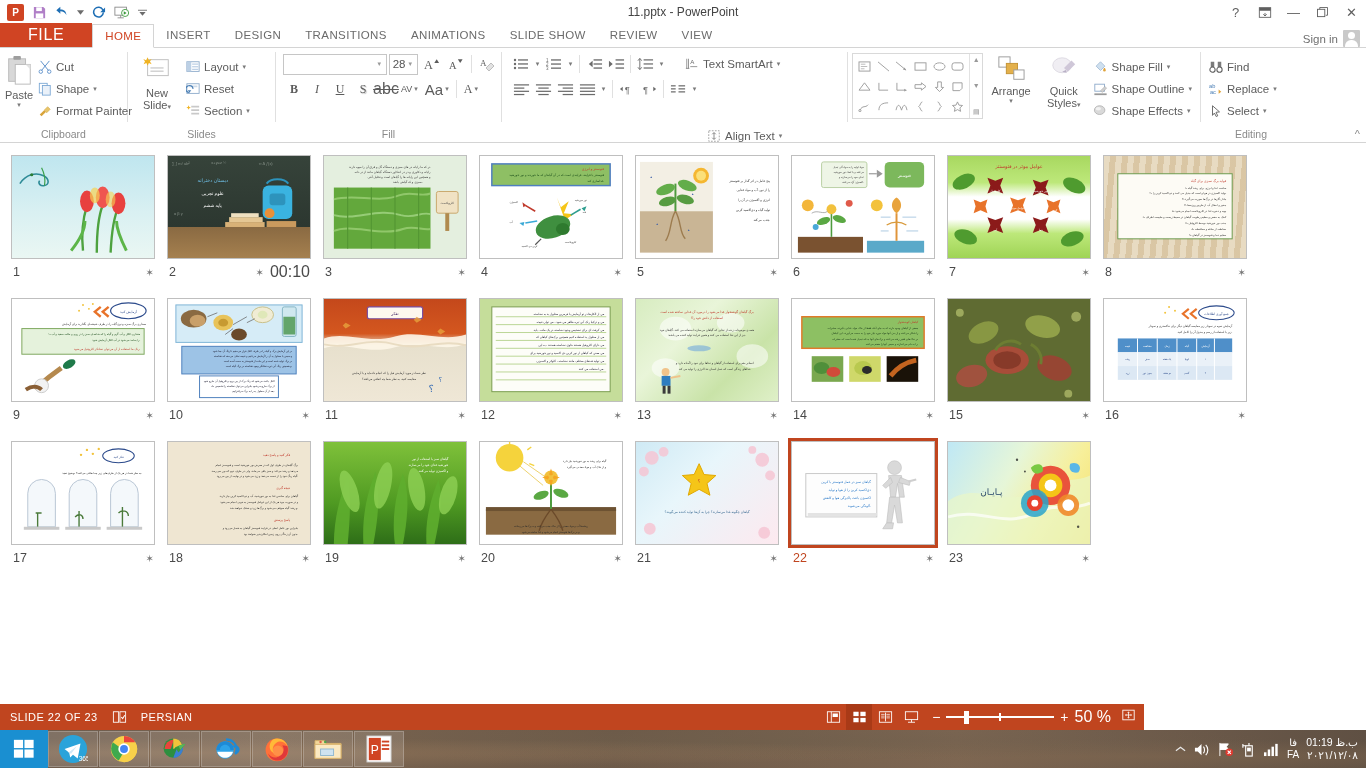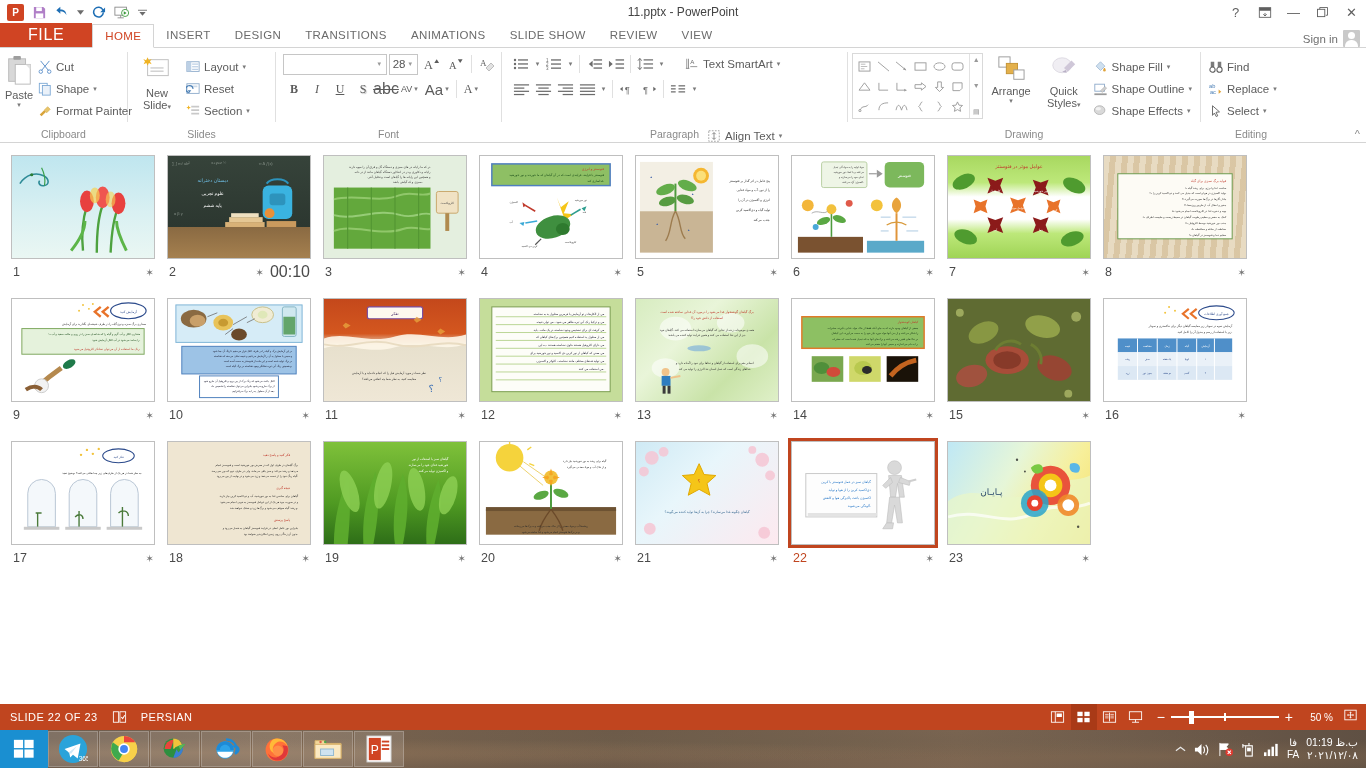--- a/index.html
+++ b/index.html
@@ -162,35 +162,35 @@
     display: flex; align-items: center; width: 150px; padding: 2px 4px 0 5px; height: 18px;
   }
   .slide-num { font-size: 12.5px; color: #4a4a4a; }
   .slide-num.sel { color: #c0451f; }
   .meta-right { margin-left: auto; display: flex; align-items: center; gap: 6px; }
   .star { font-size: 10px; color: #777; }
   .timing { font-size: 16px; color: #4a4a4a; }
 
   
   .statusbar {
-    position: absolute; top: 704px; left: 0; width: 1366px; height: 26px;
+    position: absolute; top: 704px; left: 0; width: 1144px; height: 26px;
     background: #c0451f; display: flex; align-items: center; color: #fff;
   }
   .sb-text { font-size: 11px; letter-spacing: .5px; padding: 0 10px; }
   .sb-right { margin-left: auto; display: flex; align-items: center; height: 26px; }
   .view-btn {
     width: 26px; height: 26px; display: flex; align-items: center; justify-content: center;
   }
   .view-btn.active { background: #a93a17; }
   .zoom-wrap { display: flex; align-items: center; gap: 6px; padding: 0 8px; }
   .zoom-slider { width: 108px; height: 12px; position: relative; }
   .zoom-track { position: absolute; top: 5px; left: 0; width: 108px; height: 2px; background: #fff; }
   .zoom-mid { position: absolute; top: 2px; left: 53px; width: 2px; height: 8px; background: #fff; }
   .zoom-handle { position: absolute; top: 0px; left: 18px; width: 5px; height: 13px; background: #fff; }
-  .zoom-pct { font-size: 10px; min-width: 34px; text-align: right; }
+  .zoom-pct { font-size: 16px; min-width: 34px; text-align: right; }
 
   
   .taskbar {
     position: absolute; top: 730px; left: 0; width: 1366px; height: 38px;
     background: linear-gradient(90deg,#6b5a4c 0%, #7a6450 20%, #6d5a49 45%, #7b6552 70%, #5f5043 100%);
     display: flex; align-items: center;
   }
   .taskbar::before {
     content: ''; position: absolute; inset: 0;
     background:
@@ -471,21 +471,21 @@
               <span class="caret">▾</span>
             </div>
             <div class="vsep"></div>
             <div class="tool wide">
               <span style="font-size:12px;font-family:'Liberation Serif',serif">A</span>
               <span class="caret">▾</span>
             </div>
           </div>
         </div>
       </div>
-      <div class="grp-label">Font</div>
+      <div class="grp-label">Fill</div>
     </div>
     <div class="grp-sep"></div>
 
     <div class="grp" style="width:345px">
       <div class="grp-body">
         <div class="para-rows" style="padding-left:4px">
           <div class="para-row">
             <div class="tool">
               <svg width="16" height="14" viewBox="0 0 16 14">
                   <circle cx="2" cy="3" r="1.2" fill="#6b6b6b"></circle>
@@ -614,21 +614,20 @@
                   <rect x="9" y="6.2" width="7" height="1.3" fill="#6b6b6b"></rect>
                   <rect x="9" y="9.4" width="7" height="1.3" fill="#6b6b6b"></rect>
                 </svg>
             </div>
             <div class="tool" style="width:11px">
                 <span class="caret">▾</span>
               </div>
           </div>
         </div>
       </div>
-      <div class="grp-label">Paragraph</div>
     </div>
 
     <div style="position:absolute; left:703px; top:77px; width:160px;">
       <div class="small-btn">
         <span class="ico">
           <svg width="14" height="14" viewBox="0 0 16 16">
               <rect x="2" y="2" width="12" height="12" fill="none" stroke="#9a9a9a" stroke-dasharray="2 1.5"></rect>
               <path d="M8 4.5v7M6 6l2-2 2 2M6 10l2 2 2-2" stroke="#6b6b6b" fill="none" stroke-width=".9"></path>
             </svg>
         </span>
@@ -810,21 +809,20 @@
               <svg width="15" height="14" viewBox="0 0 16 16">
                   <ellipse cx="7" cy="7" rx="6" ry="5" fill="#d9d9d9" stroke="#b5b5b5"></ellipse>
                   <ellipse cx="5.5" cy="5.5" rx="3" ry="2" fill="#f2f2f2"></ellipse>
                 </svg>
             </span>
             <span>Shape Effects</span>
             <span class="caret">▾</span>
           </div>
         </div>
       </div>
-      <div class="grp-label">Drawing</div>
     </div>
     <div class="grp-sep"></div>
 
     <div class="grp" style="width:100px">
       <div class="grp-body">
         <div class="col" style="padding-top:3px">
           <div class="small-btn">
             <span class="ico">
               <svg width="14" height="14" viewBox="0 0 16 16">
                   <rect x="2" y="2" width="4" height="6" fill="#7a7a7a"></rect>

